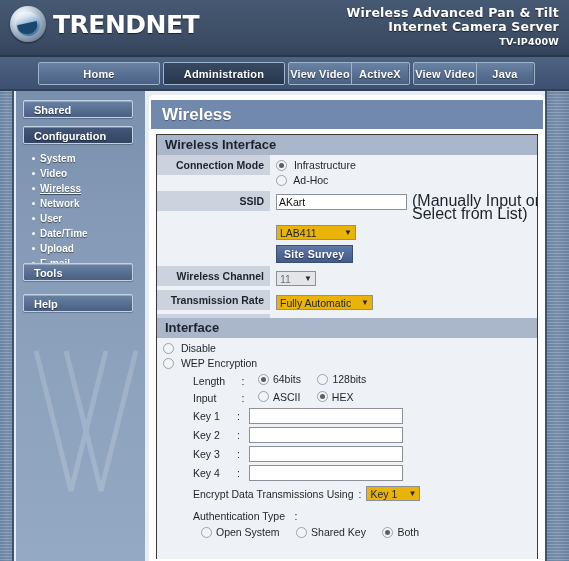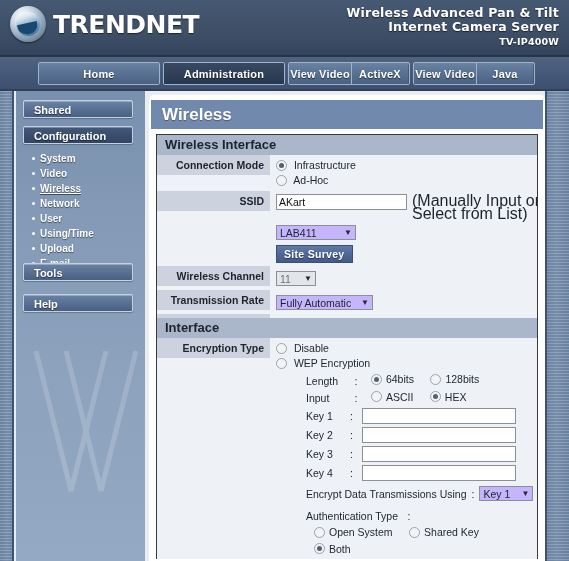--- a/index.html
+++ b/index.html
@@ -356,21 +356,21 @@
     color: #111;
     padding: 0 2px;
     box-sizing: content-box;
     vertical-align: middle;
   }
   .sel {
     display: inline-flex;
     align-items: center;
     justify-content: space-between;
     border: 1px solid #8a8f98;
-    background: #c4b5fd;
+    background: #eab308;
     height: 15px;
     font-size: 10.5px;
     color: #1d232c;
     padding: 0 3px;
     box-sizing: border-box;
     cursor: pointer;
     vertical-align: middle;
   }
   .sel .arrow { font-size: 8px; margin-left: 6px; color: #22282f; }
   .btn-survey {
@@ -467,21 +467,21 @@
       <div class="sb-subitem">
         <span class="sb-bullet"></span>
         <span class="sb-sublabel">Network</span>
       </div>
       <div class="sb-subitem">
         <span class="sb-bullet"></span>
         <span class="sb-sublabel">User</span>
       </div>
       <div class="sb-subitem">
         <span class="sb-bullet"></span>
-        <span class="sb-sublabel">Using/Time</span>
+        <span class="sb-sublabel">Date/Time</span>
       </div>
       <div class="sb-subitem">
         <span class="sb-bullet"></span>
         <span class="sb-sublabel">Upload</span>
       </div>
       <div class="sb-subitem">
         <span class="sb-bullet"></span>
         <span class="sb-sublabel">E-mail</span>
       </div>
     </div>
@@ -557,21 +557,20 @@
       </div>
 
       <div class="spacer-row">
         <div class="filler"></div>
         <div class="row-field"></div>
       </div>
 
       <div class="section-head">Interface</div>
 
       <div class="row">
-        <div class="row-label">Encryption Type</div>
         <div class="row-field">
 
           <label class="opt opt-line">
             <span class="radio"></span>
             <span>Disable</span>
           </label>
 
           <label class="opt opt-line">
             <span class="radio"></span>
             <span>WEP Encryption</span>

